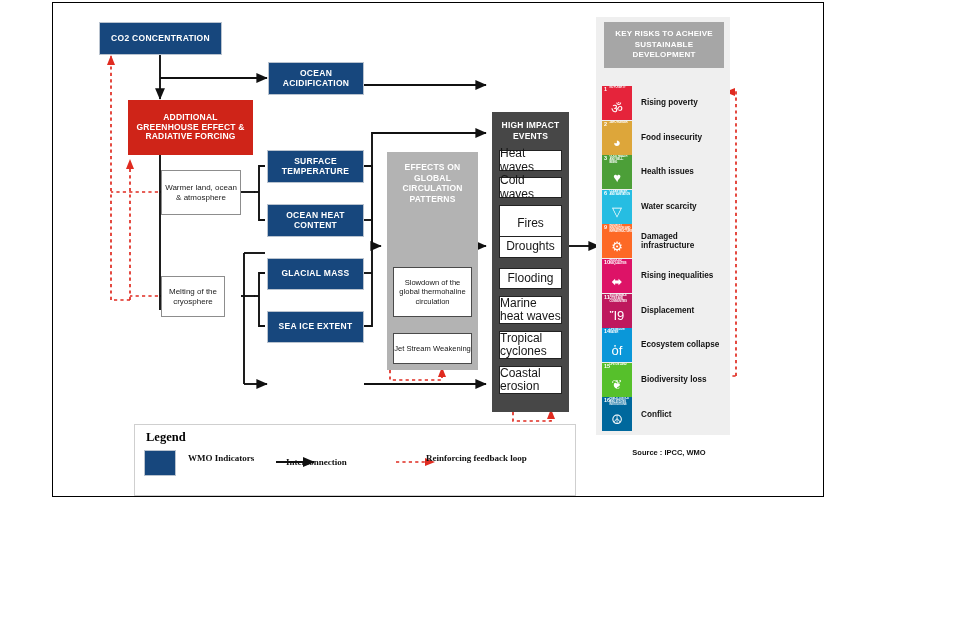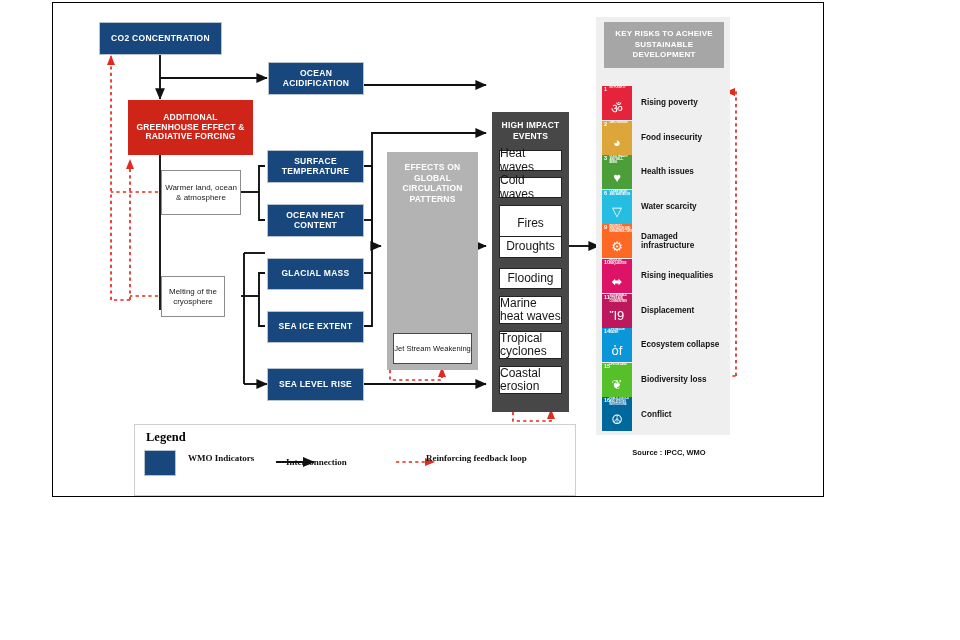--- a/index.html
+++ b/index.html
@@ -322,27 +322,27 @@
   </div>
   <div class="node blue-box" style="left:219px; top:204px; width:97px; height:33px;">
     <span>OCEAN HEAT CONTENT</span>
   </div>
   <div class="node blue-box" style="left:219px; top:258px; width:97px; height:32px;">
     <span>GLACIAL MASS</span>
   </div>
   <div class="node blue-box" style="left:219px; top:311px; width:97px; height:32px;">
     <span>SEA ICE EXTENT</span>
   </div>
-  <div class="node blue-box" style="left:219px; top:368px; width:97px; height:33px;">
-    <span>SEA LEVEL RISE</span>
-  </div>
 
   <div class="grey-panel" style="left:339px; top:152px; width:91px; height:218px;"></div>
   <div class="panel-title" style="left:343px; top:162px; width:83px;">EFFECTS ON GLOBAL CIRCULATION PATTERNS</div>
 
+  <div class="circ-box" style="left:345px; top:267px; width:79px; height:50px;">
+    <span>Slowdown of the global thermohaline circulation</span>
+  </div>
   <div class="circ-box" style="left:345px; top:333px; width:79px; height:31px;">
     <span>Jet Stream Weakening</span>
   </div>
 
   <div class="dark-panel" style="left:444px; top:112px; width:77px; height:300px;"></div>
   <div class="panel-title" style="left:447px; top:120px; width:71px;">HIGH IMPACT EVENTS</div>
 
   <div class="event-box" style="left:451px; top:150px; width:63px; height:21px;">
     <span>Heat waves</span>
   </div>

